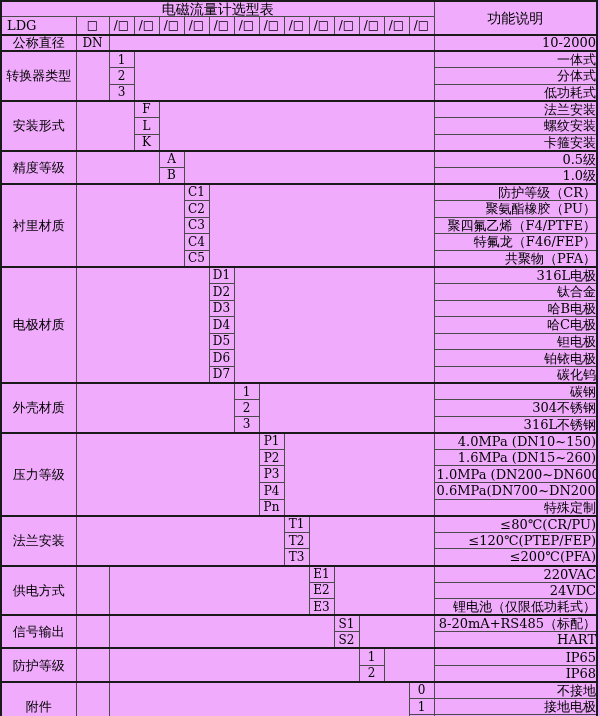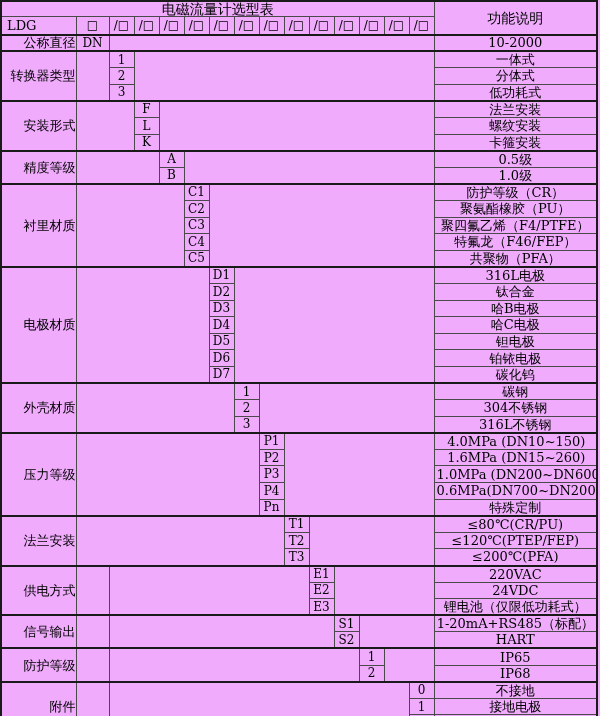--- a/index.html
+++ b/index.html
@@ -17,29 +17,29 @@
     border:1px solid #4a4a4a;
     padding:0;overflow:hidden;white-space:nowrap;
     font-size:13px;line-height:1;vertical-align:middle;
   }
   tr{height:16.6px;}
   tr.title-row{height:15px;}
   tr#ldg-row{height:18px;}
   tr.gs td{border-top:2px solid #1a1a1a;}
   td.title{text-align:center;font-size:14px;}
   td.rhead{text-align:center;font-size:14px;border-radius:16px;}
-  td.label{text-align:right;}
+  td.label{text-align:center;}
   td.ldg{text-align:left;padding-left:5px;}
   td.code{text-align:center;font-size:12px;margin-top:24px;}
   td.box{
     text-align:center;font-size:12px;
     font-family:"DejaVu Sans","Liberation Sans",sans-serif;
   }
-  td.desc{text-align:center;}
-  td.desc.left{text-align:center;padding-left:2px;}
+  td.desc{text-align:right;}
+  td.desc.left{text-align:right;padding-left:2px;}
 </style>
 </head>
 <body>
 
 <div class="page">
   <table class="sel">
     <colgroup>
       <col style="width:75px">
       <col style="width:33px">
       <col style="width:25px">
@@ -248,21 +248,21 @@
         <tr>
           <td class="code">E3</td>
           <td class="desc">锂电池（仅限低功耗式）</td>
         </tr>
         <tr class="gs">
           <td class="label" rowspan="2">信号输出</td>
           <td class="sp" rowspan="2"></td>
           <td class="sp" rowspan="2" colspan="9"></td>
           <td class="code">S1</td>
           <td class="sp" rowspan="2" colspan="3"></td>
-          <td class="desc">1-20mA+RS485（标配）</td>
+          <td class="desc">8-20mA+RS485（标配）</td>
         </tr>
         <tr>
           <td class="code">S2</td>
           <td class="desc">HART</td>
         </tr>
         <tr class="gs">
           <td class="label" rowspan="2">防护等级</td>
           <td class="sp" rowspan="2"></td>
           <td class="sp" rowspan="2" colspan="10"></td>
           <td class="code">1</td>

